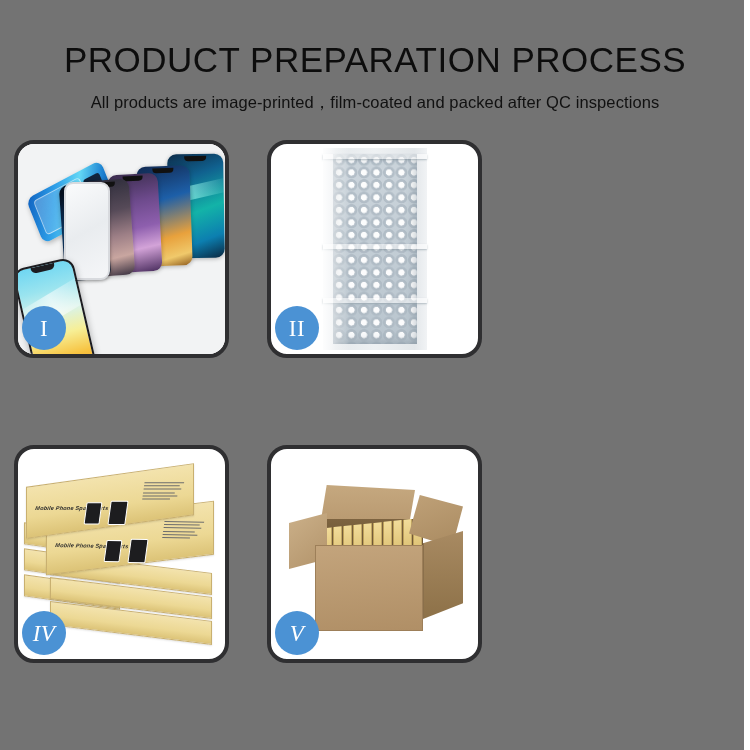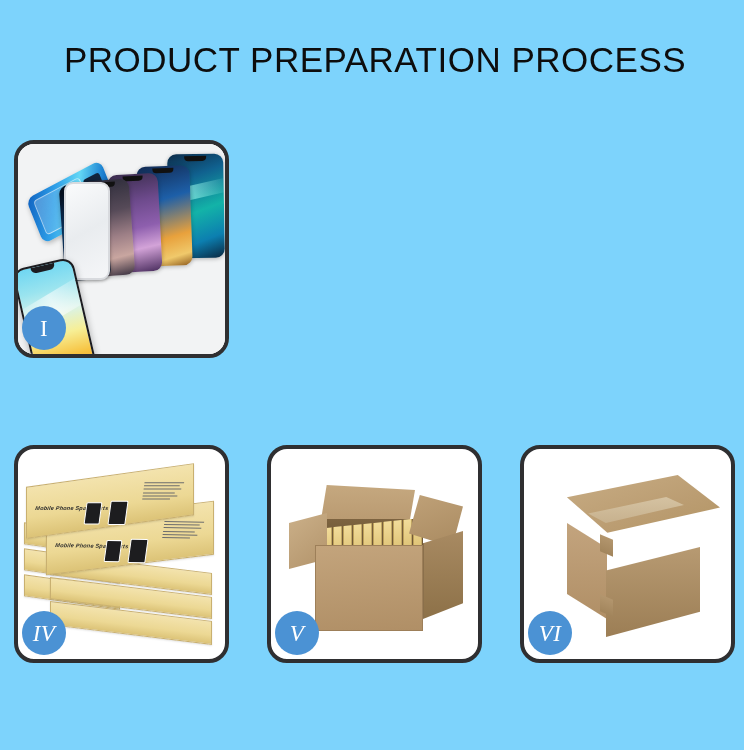--- a/index.html
+++ b/index.html
@@ -2,21 +2,21 @@
 <html><head>
 <meta charset="utf-8">
 <style>
   * { box-sizing: border-box; margin: 0; padding: 0; }
   html, body {
     width: 750px; height: 750px;
     background: #ffffff;
     font-family: "Liberation Sans", sans-serif;
     overflow: hidden;
   }
-  .page { position: relative; width: 744px; height: 750px; background: #7dd3fc; }
+  .page { position: relative; width: 744px; height: 750px; background: #737373; }
 
   
   .header { position: absolute; left: 0; top: 0; width: 750px; text-align: center; }
   .title {
     font-size: 35px; font-weight: 400; letter-spacing: 0.5px;
     color: #0d0d0d; line-height: 1; padding-top: 42px;
     white-space: nowrap; font-family: "Liberation Sans", sans-serif;
   }
   .subtitle {
     font-size: 16.5px; font-weight: 400; color: #111111;
@@ -244,20 +244,21 @@
     background: linear-gradient(140deg,rgba(255,255,255,.85),rgba(235,238,240,.35));
     clip-path: polygon(10% 60%, 70% 0, 100% 30%, 40% 100%); }
 </style>
 </head>
 <body>
 
 <div class="page">
 
   <div class="header">
     <div class="title">PRODUCT PREPARATION PROCESS</div>
+    <div class="subtitle">All products are image-printed，film-coated and packed after QC inspections</div>
   </div>
 
   <div class="grid">
 
     <div class="panel col0 row0">
       <div class="stage">
         <div class="p1bg"></div>
 
         <div class="blue-screen">
           <div class="bs-in"></div>
@@ -283,20 +284,32 @@
 
         <div class="front-phone">
           <div class="fp-notch"></div>
           <div class="fp-shine"></div>
         </div>
 
       </div>
       <div class="badge">I</div>
     </div>
 
+    <div class="panel col1 row0">
+      <div class="stage">
+        <div class="pouch">
+          <div class="pouch-inner"></div>
+          <div class="pouch-seam" style="top:6px;"></div>
+          <div class="pouch-seam" style="top:96px;"></div>
+          <div class="pouch-seam" style="top:150px;"></div>
+          <div class="pouch-gloss"></div>
+        </div>
+      </div>
+      <div class="badge">II</div>
+    </div>
 
 
     <div class="panel col0 row1">
       <div class="stage">
         <div class="stack">
 
           <div class="sbox" style="left:0px;  top:62px;  width:96px; height:22px; transform:skewY(8deg);"></div>
           <div class="sbox" style="left:0px;  top:88px;  width:96px; height:22px; transform:skewY(8deg);"></div>
           <div class="sbox" style="left:0px;  top:114px; width:96px; height:22px; transform:skewY(8deg);"></div>
 
@@ -355,29 +368,15 @@
           </div>
           <div class="ct-flapR"></div>
           <div class="ct-flapL"></div>
           <div class="ct-right"></div>
           <div class="ct-front"></div>
         </div>
       </div>
       <div class="badge">V</div>
     </div>
 
-    <div class="panel col2 row1">
-      <div class="stage">
-        <div class="sealed">
-          <div class="sl-wrap"></div>
-          <div class="sl-top"></div>
-          <div class="sl-tape"></div>
-          <div class="sl-face-left"></div>
-          <div class="sl-face-right"></div>
-          <div class="sl-seamtag1"></div>
-          <div class="sl-seamtag2"></div>
-        </div>
-      </div>
-      <div class="badge">VI</div>
-    </div>
 
   </div>
 </div>
 
 </body></html>

